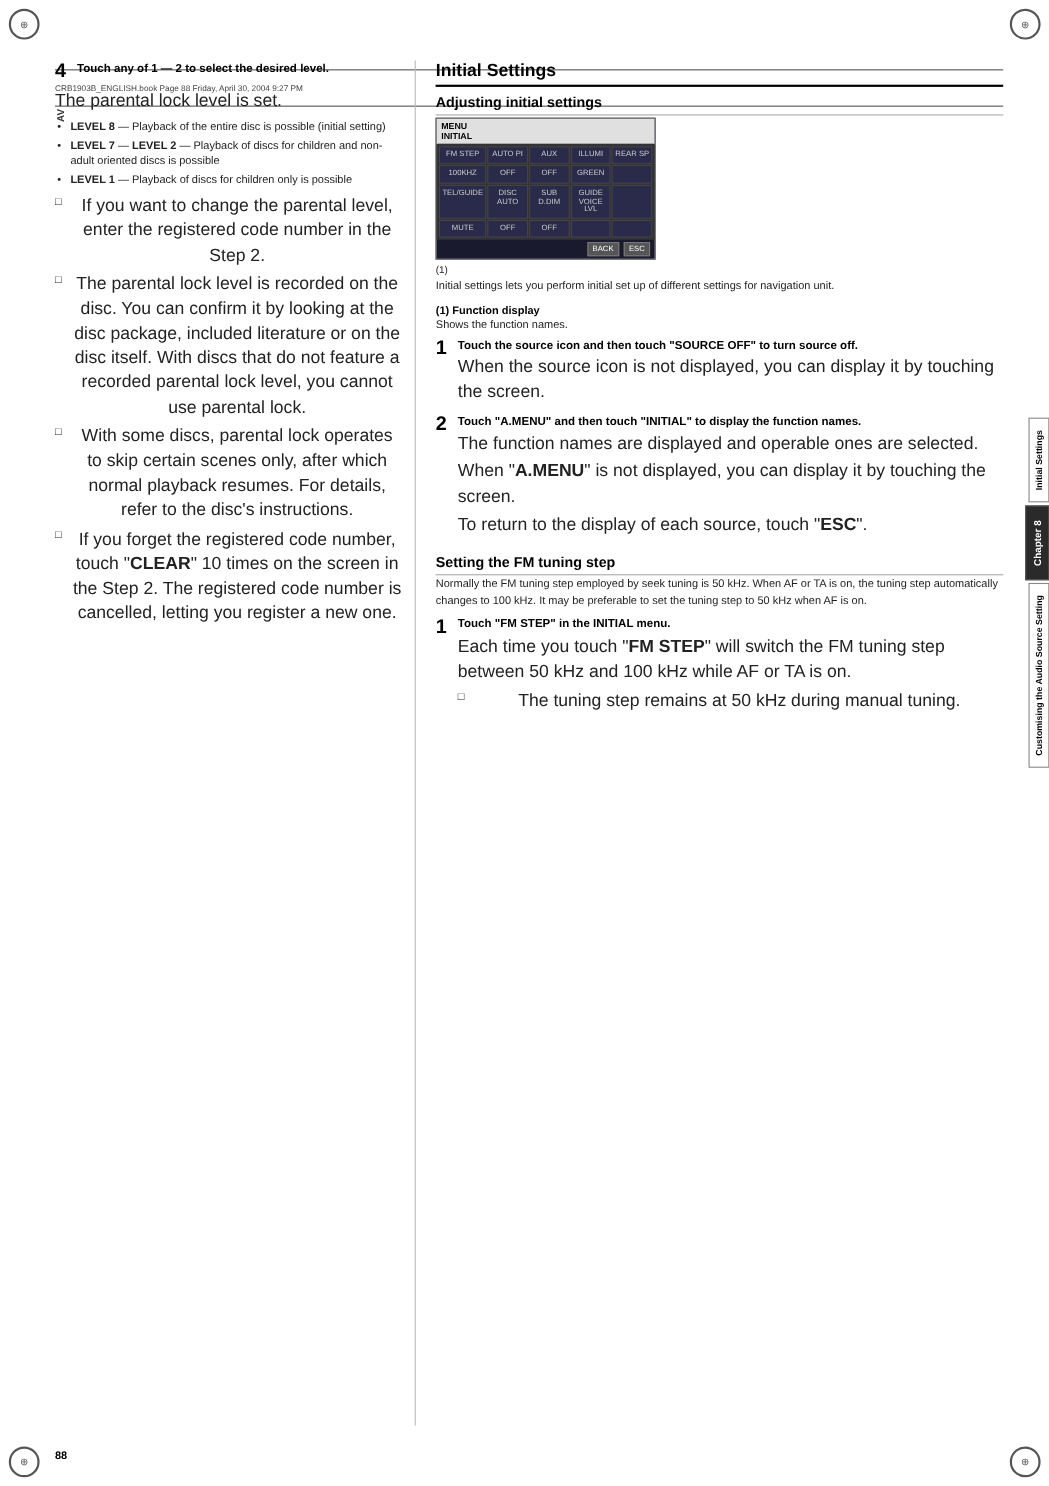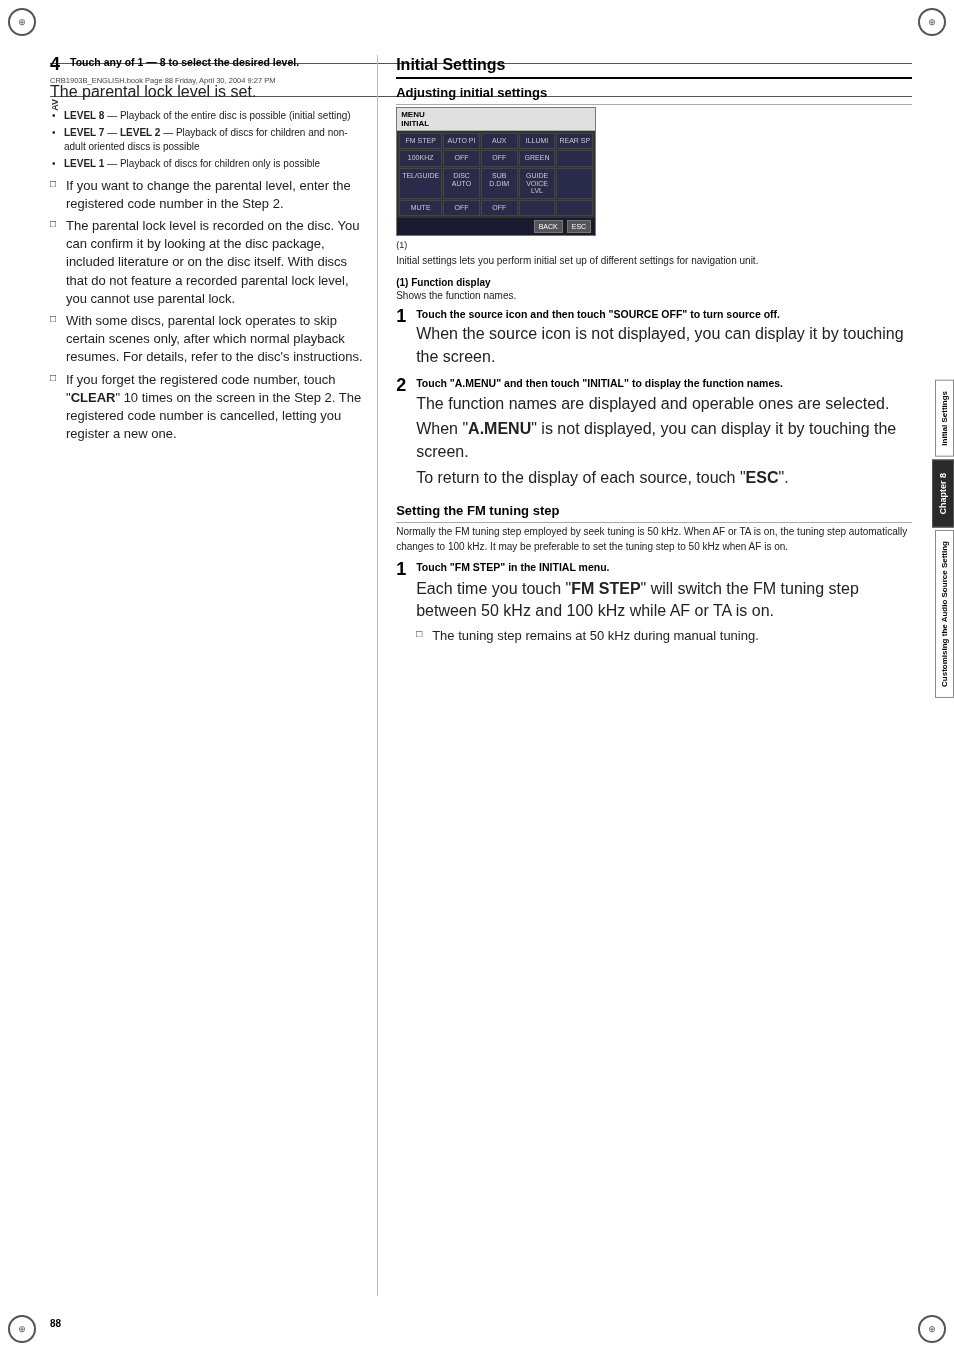--- a/index.html
+++ b/index.html
@@ -54,24 +54,25 @@
 
     
     .check-list {
       list-style: none;
       padding-left: 0;
       margin: 4px 0;
     }
     .check-list li {
       padding-left: 16px;
       position: relative;
-      font-size: 13px;
+      font-size: 16px;
       line-height: 1.4;
       margin-bottom: 4px;
       color: #222;
+      text-align: center;
     }
     .check-list li::before {
       content: "□";
       position: absolute;
       left: 0;
       font-size: 10px;
     }
 
     
     .menu-image {
@@ -341,21 +342,21 @@
     <span class="page-num-text">88</span>
   </div>
 
   <div class="content-box">
 
     <div class="left-section">
 
       <div class="step-row">
         <div class="step-number">4</div>
         <div class="step-text-block">
-          <div class="step-main-text">Touch any of 1 — 8 to select the desired level.</div>
+          <div class="step-main-text">Touch any of 1 — 2 to select the desired level.</div>
         </div>
       </div>
 
       <div class="step-detail-text" style="margin-bottom:5px; margin-left:0;">The parental lock level is set.</div>
 
       <ul class="bullet-list">
         <li>
           <span class="inline-bold">LEVEL 8</span>
           <span> — Playback of the entire disc is possible (initial setting)</span>
         </li>

